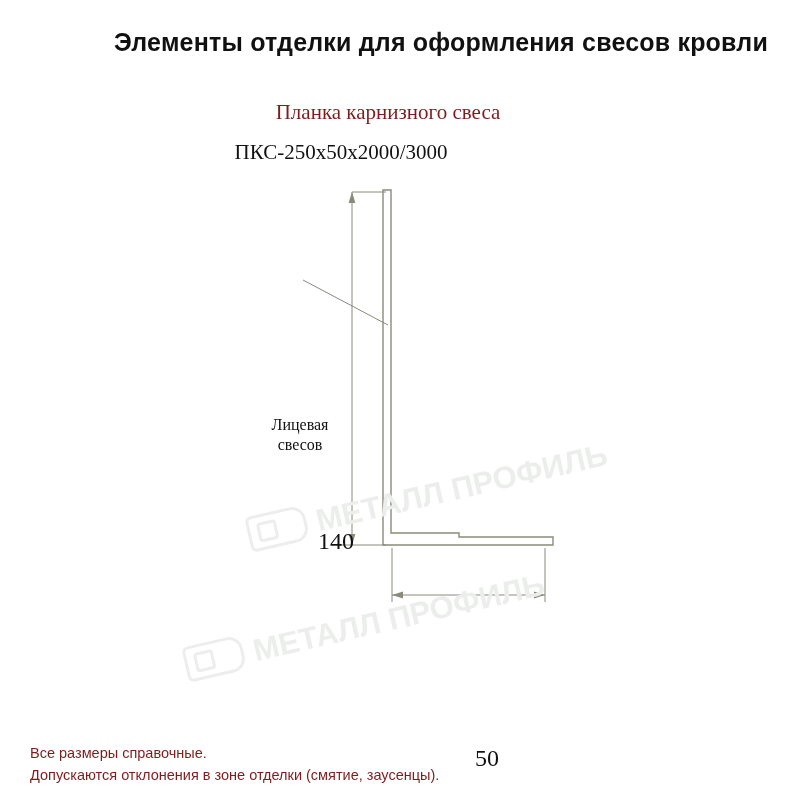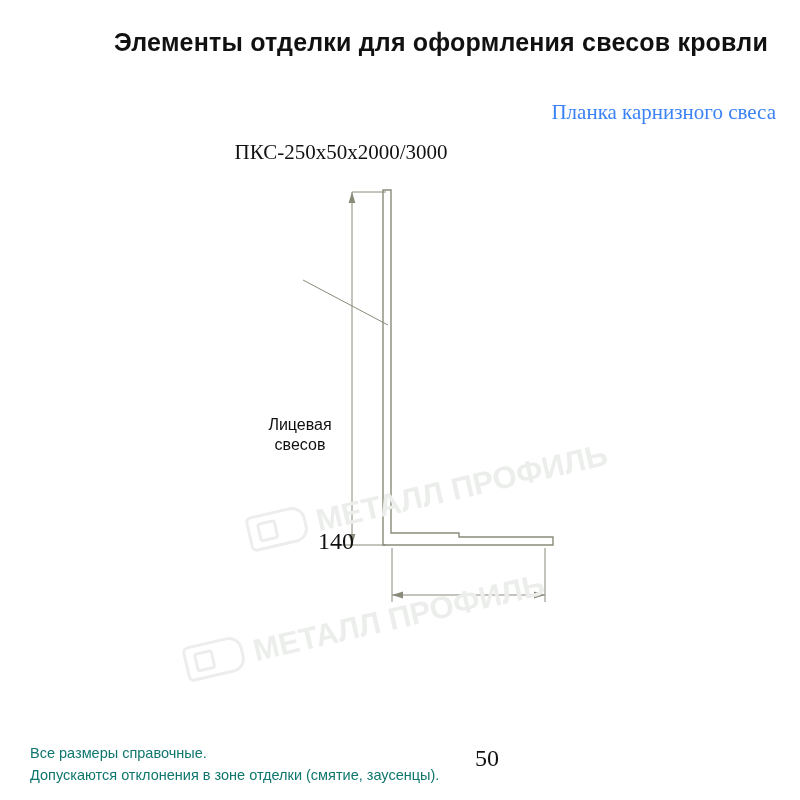--- a/index.html
+++ b/index.html
@@ -30,24 +30,24 @@
     font-size: 25px;
     letter-spacing: 0.2px;
     color: #111111;
     padding-left: 37px;
   }
   .subtitle1 {
     position: absolute;
     top: 100px;
     left: 0;
     width: 776px;
-    text-align: right;
+    text-align: center;
     font-family: "Liberation Serif", serif;
     font-size: 21px;
-    color: #3b82f6;
+    color: #7f1d1d;
   }
   .subtitle2 {
     position: absolute;
     top: 140px;
     left: 0;
     width: 682px;
     text-align: center;
     font-family: "Liberation Serif", serif;
     font-size: 21px;
     color: #111111;
@@ -91,21 +91,21 @@
     height: 14px;
     border: 3px solid #eceeec;
     border-radius: 4px;
   }
   .label-face {
     position: absolute;
     left: 245px;
     top: 245px;
     width: 110px;
     text-align: center;
-    font-family: Liberation Sans, sans-serif;
+    font-family: Liberation Serif, serif;
     font-size: 16px;
     line-height: 20px;
     color: #111111;
   }
   .dim-250 {
     position: absolute;
     left: 318px;
     top: 358px;
     font-family: "Liberation Serif", serif;
     font-size: 24px;
@@ -120,21 +120,21 @@
     color: #111111;
     margin-left: 20px;
   }
   .notes {
     position: absolute;
     left: 30px;
     top: 742px;
     font-family: "Liberation Sans", sans-serif;
     font-size: 14.5px;
     line-height: 22px;
-    color: #0f766e;
+    color: #7f1d1d;
   }
   .note-line { display: block; }
   svg { display: block; }
 </style>
 </head>
 <body>
 
 <div class="page">
 
   <div class="title">Элементы отделки для оформления свесов кровли</div>

